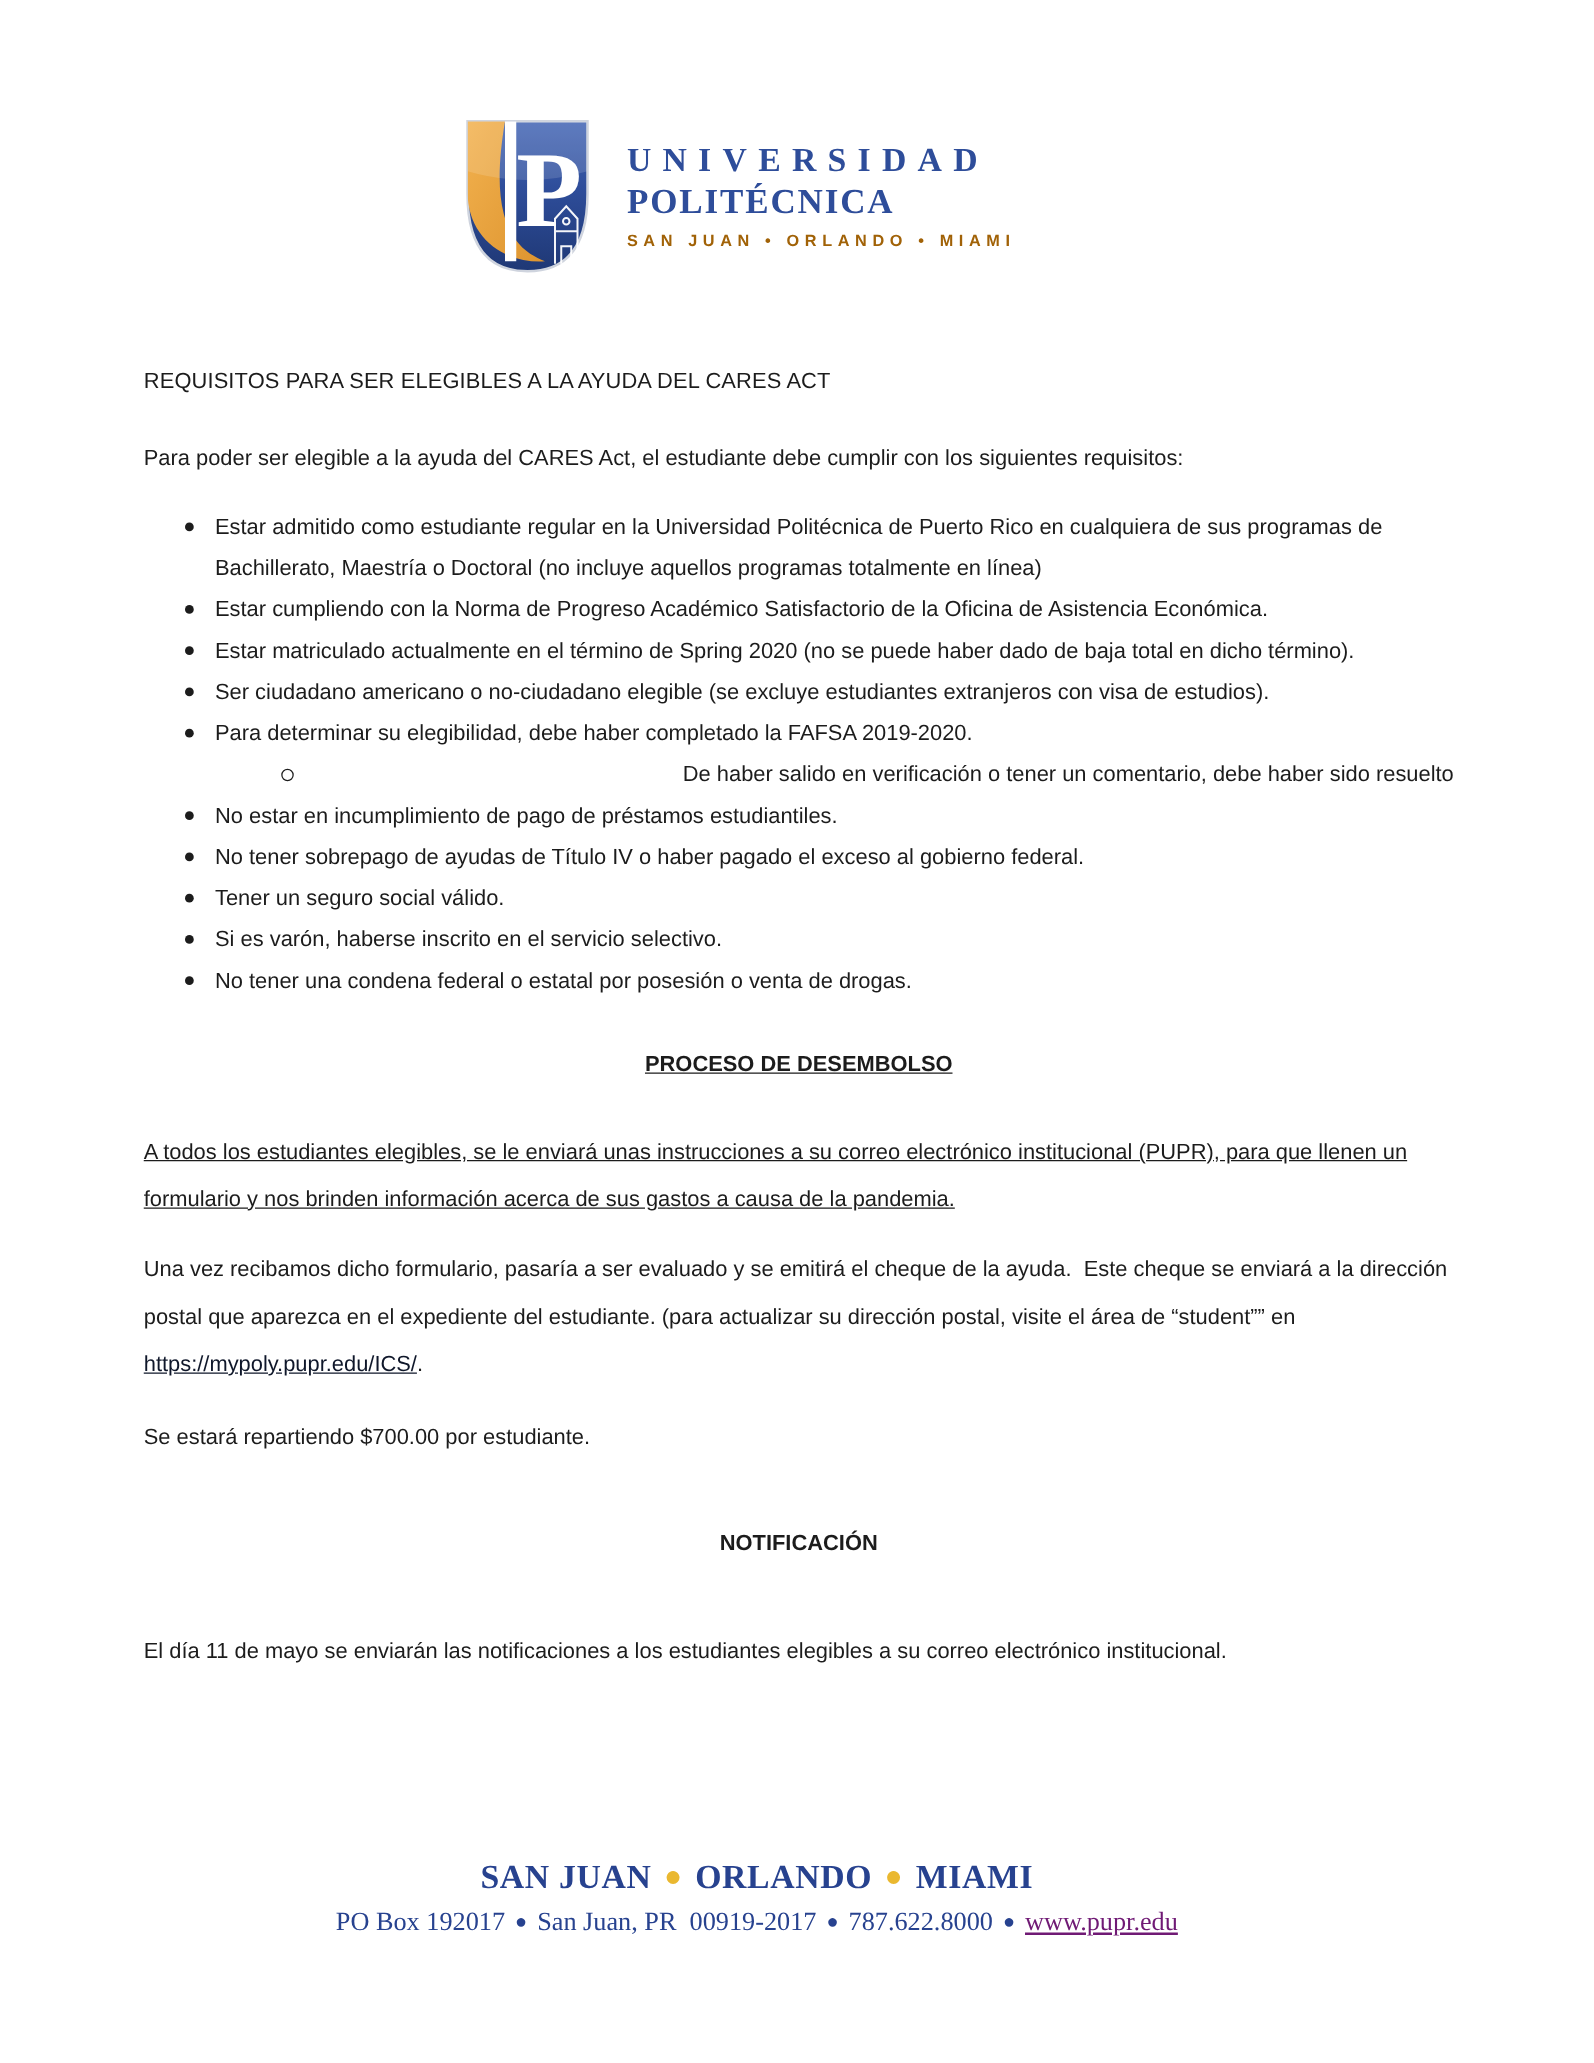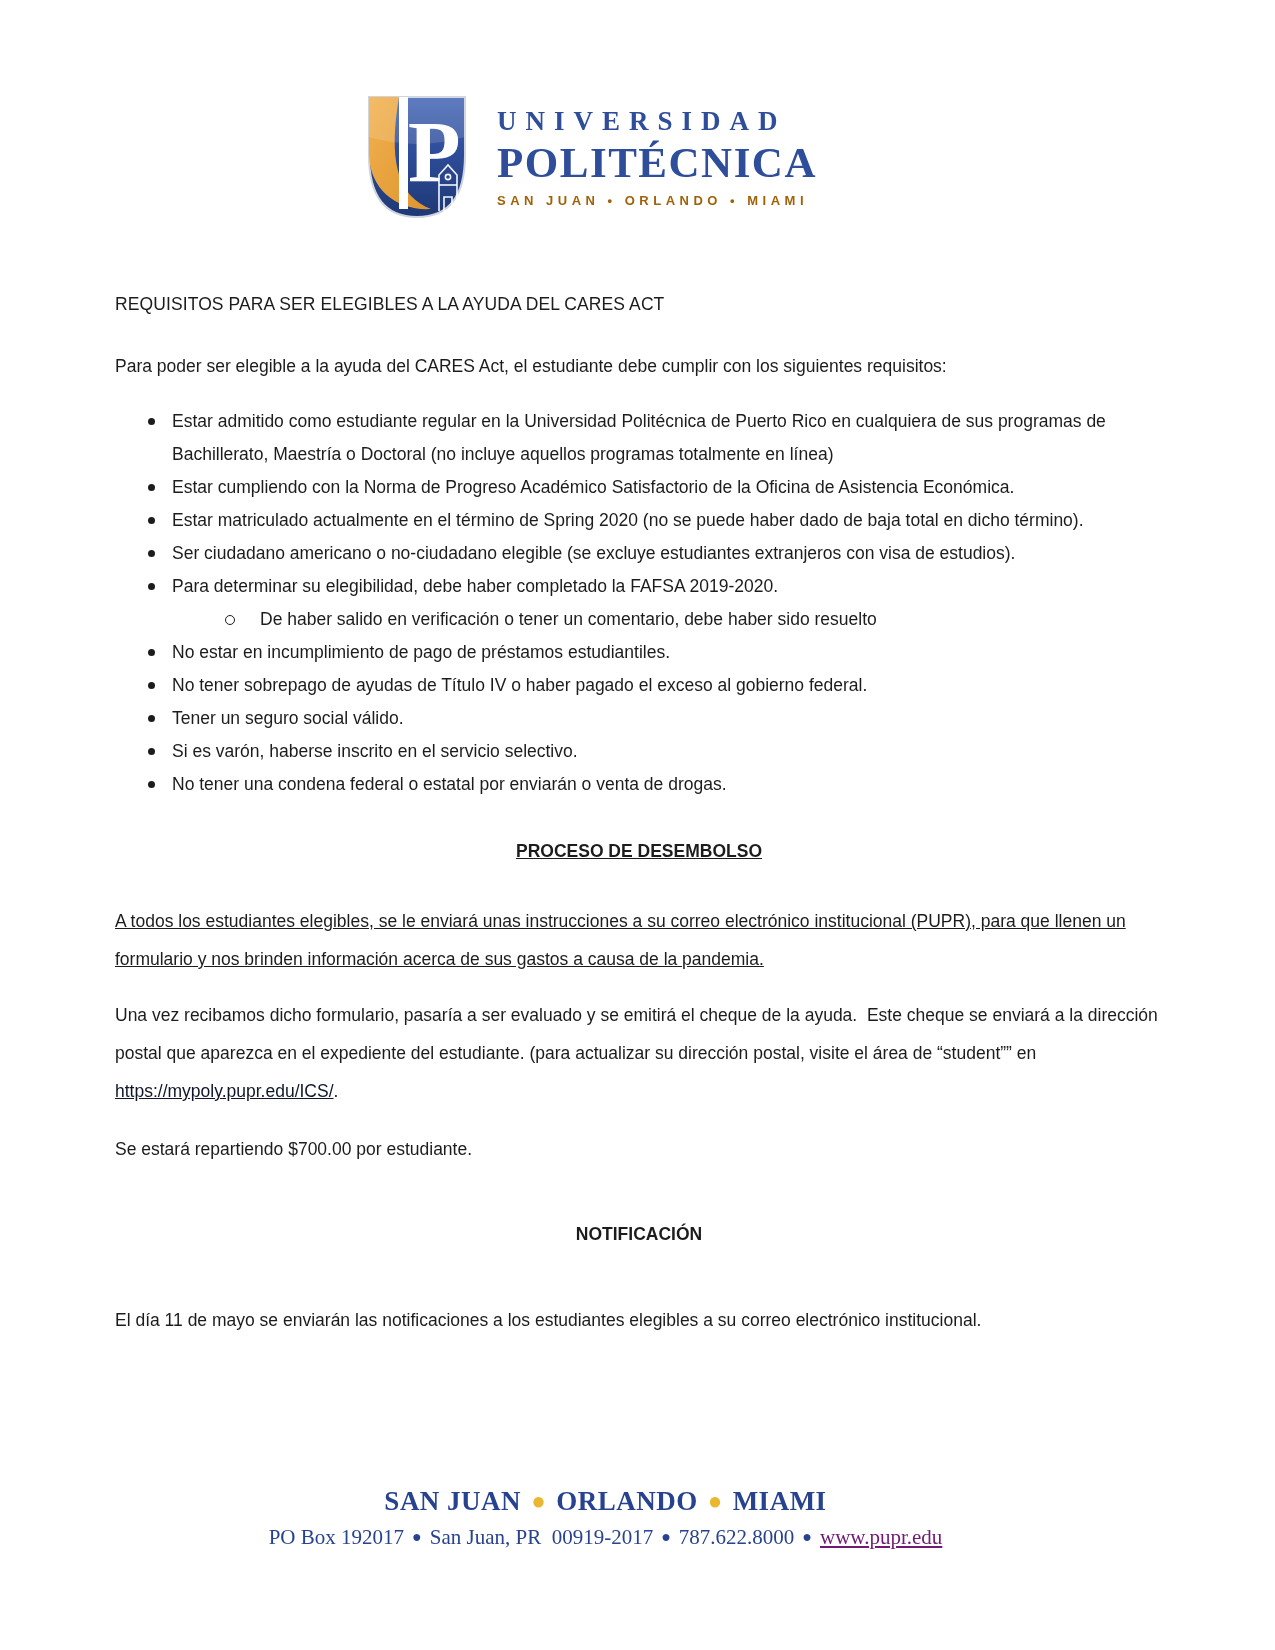--- a/index.html
+++ b/index.html
@@ -25,21 +25,21 @@
   }
   .shield{width:112px;height:128px;flex:0 0 auto;}
   .logo-text{display:flex;flex-direction:column;line-height:1;}
   .logo-line1{
     font-family:"Liberation Serif", serif;
     font-size:27px;letter-spacing:9px;
     color:#2e4d9a;font-weight:600;
   }
   .logo-line2{
     font-family:"Liberation Serif", serif;
-    font-size:43px;letter-spacing:1.5px;
+    font-size:28px;letter-spacing:1.5px;
     color:#2e4d9a;font-weight:700;
     margin-top:6px;
   }
   .logo-line3{
     font-size:13px;letter-spacing:4.5px;
     color:#a16207;font-weight:700;
     margin-top:10px;
   }
   
   .doc-title{
@@ -61,20 +61,21 @@
     position:relative;
     padding-left:57px;
   }
   ul.req-list > li .bullet{
     position:absolute;left:33px;top:13px;
     width:7px;height:7px;border-radius:50%;
     background:#1c1c1c;
   }
   li.sub-item{
     padding-left:145px !important;
+    text-align:right;
   }
   li.sub-item .circle-bullet{
     position:absolute;left:110px;top:12px;
     width:8px;height:8px;border-radius:50%;
     border:1.6px solid #1c1c1c;background:transparent;
   }
   .section-heading{
     margin-top:18px;
     text-align:center;
     font-weight:700;font-size:17.5px;
@@ -179,21 +180,21 @@
       <li><span class="bullet"></span><span>Estar admitido como estudiante regular en la Universidad Politécnica de Puerto Rico en cualquiera de sus programas de Bachillerato, Maestría o Doctoral (no incluye aquellos programas totalmente en línea)</span></li>
       <li><span class="bullet"></span><span>Estar cumpliendo con la Norma de Progreso Académico Satisfactorio de la Oficina de Asistencia Económica.</span></li>
       <li><span class="bullet"></span><span>Estar matriculado actualmente en el término de Spring 2020 (no se puede haber dado de baja total en dicho término).</span></li>
       <li><span class="bullet"></span><span>Ser ciudadano americano o no-ciudadano elegible (se excluye estudiantes extranjeros con visa de estudios).</span></li>
       <li><span class="bullet"></span><span>Para determinar su elegibilidad, debe haber completado la FAFSA 2019-2020.</span></li>
       <li class="sub-item"><span class="circle-bullet"></span><span>De haber salido en verificación o tener un comentario, debe haber sido resuelto</span></li>
       <li><span class="bullet"></span><span>No estar en incumplimiento de pago de préstamos estudiantiles.</span></li>
       <li><span class="bullet"></span><span>No tener sobrepago de ayudas de Título IV o haber pagado el exceso al gobierno federal.</span></li>
       <li><span class="bullet"></span><span>Tener un seguro social válido.</span></li>
       <li><span class="bullet"></span><span>Si es varón, haberse inscrito en el servicio selectivo.</span></li>
-      <li><span class="bullet"></span><span>No tener una condena federal o estatal por enviarán o venta de drogas.</span></li>
+      <li><span class="bullet"></span><span>No tener una condena federal o estatal por posesión o venta de drogas.</span></li>
     </ul>
 
     <div class="section-heading par-a">PROCESO DE DESEMBOLSO</div>
 
     <p class="body-par par-a">A todos los estudiantes elegibles, se le enviará unas instrucciones a su correo electrónico institucional (PUPR), para que llenen un formulario y nos brinden información acerca de sus gastos a causa de la pandemia.</p>
 
     <p class="body-par par-b"><span>Una vez recibamos dicho formulario, pasaría a ser evaluado y se emitirá el cheque de la ayuda.&nbsp; Este cheque se enviará a la dirección postal que aparezca en el expediente del estudiante. (para actualizar su dirección postal, visite el área de “student”” en </span><a class="doc-link">https://mypoly.pupr.edu/ICS/</a><span>.</span></p>
 
     <p class="body-par par-c">Se estará repartiendo $700.00 por estudiante.</p>
 

